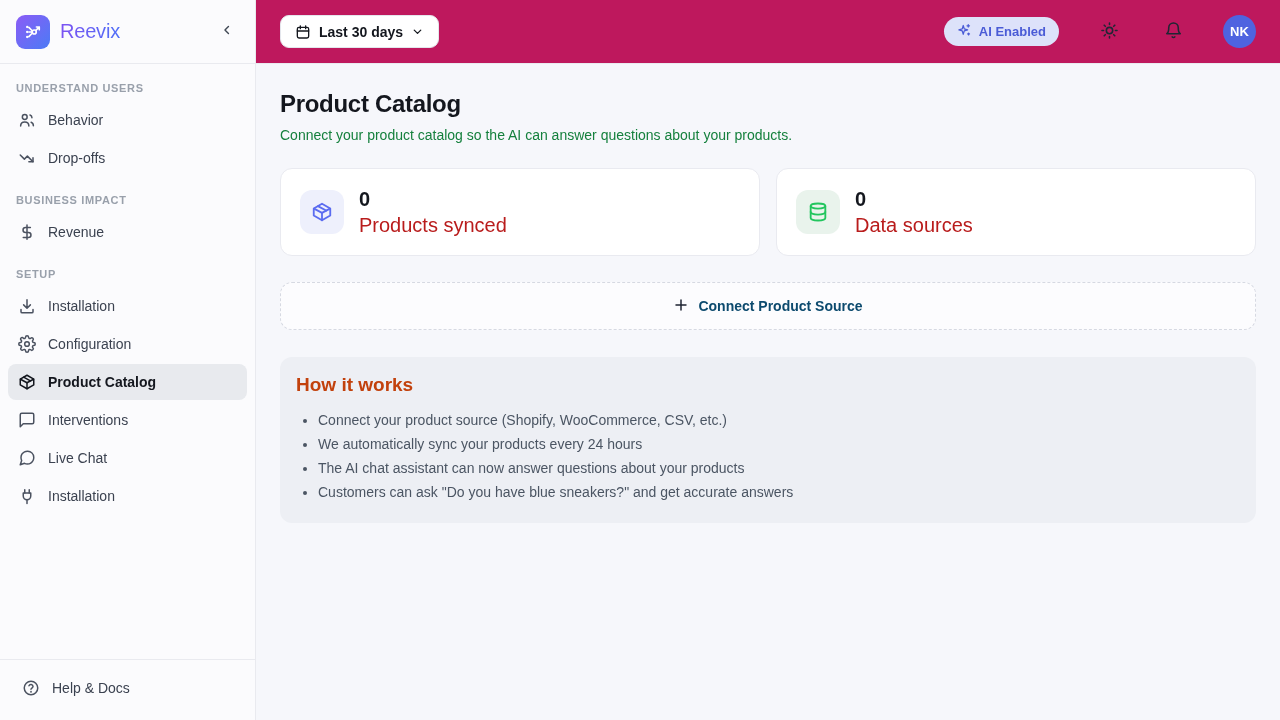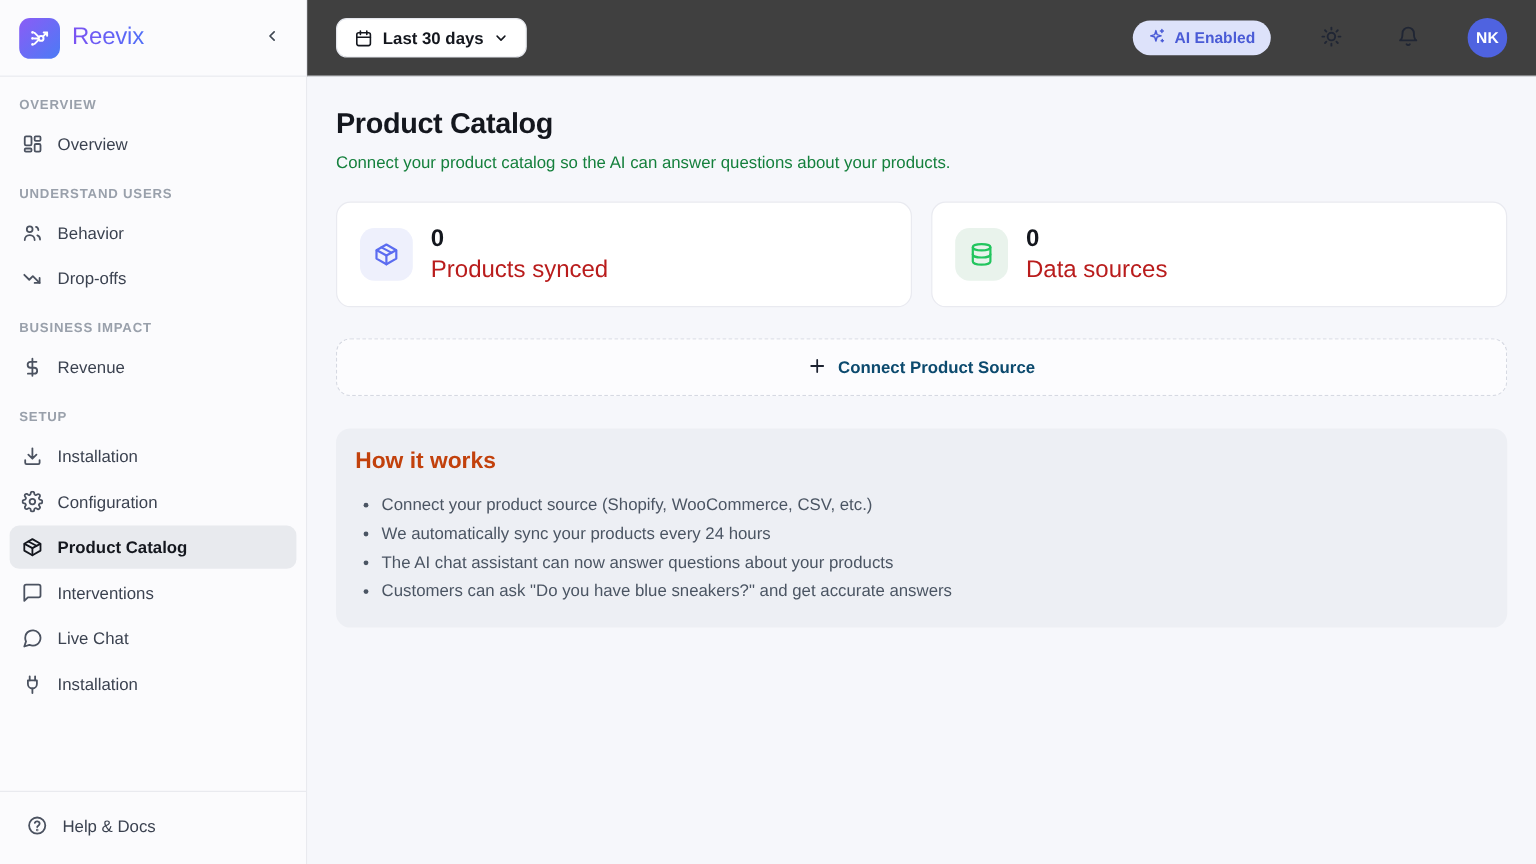--- a/index.html
+++ b/index.html
@@ -70,21 +70,21 @@
     height: 36px; padding: 0 6px; border-radius: 8px;
     font-size: 14px; color: #3b4250; cursor: pointer; text-align: center;
   }
   .help-item .nav-icon { width: 18px; height: 18px; color: #4b5260; display: flex; }
 
   
   .main-col { flex: 1; display: flex; flex-direction: column; height: 720px; }
 
   .topbar {
     height: 64px; min-height: 64px;
-    background: #404040;
+    background: #be185d;
     border-bottom: 1px solid #e9eaef;
     display: flex; align-items: center;
     padding: 0 24px;
   }
   .daterange-btn {
     display: flex; align-items: center; gap: 8px;
     height: 33px; padding: 0 14px;
     background: #ffffff;
     border: 1px solid #e4e6ec;
     border-radius: 9px;
@@ -173,34 +173,20 @@
       <span>
         <svg width="14" height="14" viewBox="0 0 24 24" fill="none" stroke="currentColor" stroke-width="2.4" stroke-linecap="round" stroke-linejoin="round">
             <path d="M14.5 6 L8.5 12 L14.5 18"></path>
           </svg>
       </span>
     </button>
   </div>
 
   <nav class="sidebar-nav">
 
-    <div class="nav-section">
-      <div class="nav-section-label">OVERVIEW</div>
-      <div class="nav-item">
-        <span class="nav-icon">
-          <svg viewBox="0 0 24 24" fill="none" stroke="currentColor" stroke-width="2" stroke-linecap="round" stroke-linejoin="round">
-              <rect x="3.5" y="3.5" width="7.5" height="10" rx="1.5"></rect>
-              <rect x="3.5" y="17" width="7.5" height="3.5" rx="1.2"></rect>
-              <rect x="14.5" y="3.5" width="6.5" height="5" rx="1.2"></rect>
-              <rect x="14.5" y="12" width="6.5" height="8.5" rx="1.5"></rect>
-            </svg>
-        </span>
-        <span>Overview</span>
-      </div>
-    </div>
 
     <div class="nav-section">
       <div class="nav-section-label">UNDERSTAND USERS</div>
       <div class="nav-item">
         <span class="nav-icon">
           <svg viewBox="0 0 24 24" fill="none" stroke="currentColor" stroke-width="2" stroke-linecap="round" stroke-linejoin="round">
               <circle cx="9" cy="8" r="3.2"></circle>
               <path d="M3.5 20 C3.5 16.7 5.9 14.5 9 14.5 C12.1 14.5 14.5 16.7 14.5 20"></path>
               <path d="M16 5.4 C17.6 5.9 18.6 7.3 18.6 9"></path>
               <path d="M17.5 14.9 C19.4 15.6 20.5 17.4 20.5 19.5"></path>

